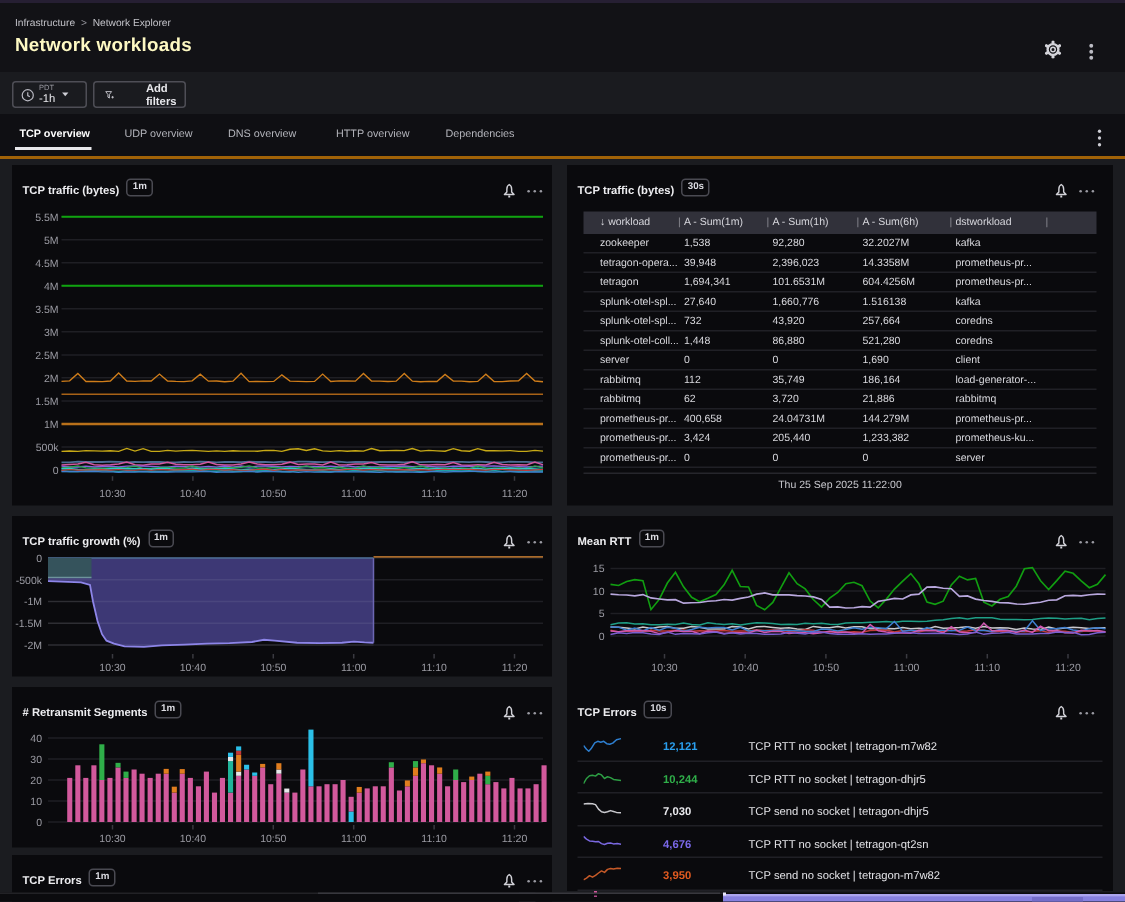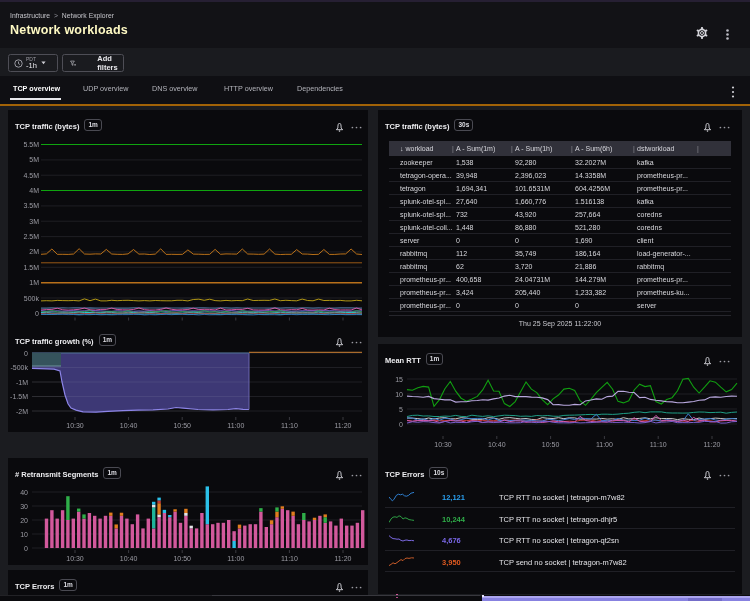--- a/index.html
+++ b/index.html
@@ -294,21 +294,21 @@
         <span class="c1">prometheus-pr...</span>
         <span class="c2">0</span>
         <span class="c3">0</span>
         <span class="c4">0</span>
         <span class="c5">server</span>
       </div>
     </div>
  <div class="tfoot">Thu 25 Sep 2025 11:22:00</div>
 </div>
 
-<div class="panel" style="left:8px; top:325px; width:360px; height:107px;">
+<div class="panel" style="left:8px; top:344px; width:360px; height:107px;">
  <div class="phead">
       <span class="ptitle">TCP traffic growth (%)</span>
       <span class="badge">1m</span>
       <span class="hicons">
         <svg width="9" height="11" viewBox="0 0 9 11">
           <path d="M4.5 1.0 Q2.9 1.9 2.9 4.1 L2.9 6.0 L1.3 7.7 L7.7 7.7 L6.1 6.0 L6.1 4.1 Q6.1 1.9 4.5 1.0 Z" fill="none" stroke="#d2d2d8" stroke-width="0.95" stroke-linejoin="round"></path>
           <path d="M4.5 8.4 L4.5 9.7" stroke="#d2d2d8" stroke-width="1.3"></path>
         </svg>
         <span class="dots">
           <svg width="11" height="3" viewBox="0 0 11 3">
@@ -576,20 +576,29 @@
           <svg width="26" height="13" viewBox="0 0 26 13">
             <path d="M0,10.5 L2,7.0 L4,5.2 L6,4.8 L8,5.4 L10,3.8 L12,4.6 L14,7.0 L16,5.8 L18,6.4 L20,7.6 L22.5,8.0 L25,8.4" fill="none" stroke="#2d9e44" stroke-width="1" stroke-linejoin="round"></path>
           </svg>
         </span>
         <span class="eval" style="color:#2fae49">10,244</span>
         <span class="etxt">TCP RTT no socket | tetragon-dhjr5</span>
       </div>
 <div class="erow">
         <span class="espark">
           <svg width="26" height="13" viewBox="0 0 26 13">
+            <path d="M0,3.0 L3,2.6 L6,2.8 L8,3.4 L10,6.4 L12,8.2 L14,8.6 L16,8.2 L18,7.4 L20,8.0 L22,8.6 L25,8.8" fill="none" stroke="#c9c9ce" stroke-width="1" stroke-linejoin="round"></path>
+          </svg>
+        </span>
+        <span class="eval" style="color:#e8e8ec">7,030</span>
+        <span class="etxt">TCP send no socket | tetragon-dhjr5</span>
+      </div>
+<div class="erow">
+        <span class="espark">
+          <svg width="26" height="13" viewBox="0 0 26 13">
             <path d="M0,2.6 L2,4.4 L4,5.6 L6,5.8 L8,6.2 L10,6.0 L12,7.4 L14,8.0 L16,7.2 L18,7.0 L20,7.6 L22.5,7.4 L25,7.8" fill="none" stroke="#7a68e0" stroke-width="1" stroke-linejoin="round"></path>
           </svg>
         </span>
         <span class="eval" style="color:#7a68e8">4,676</span>
         <span class="etxt">TCP RTT no socket | tetragon-qt2sn</span>
       </div>
 <div class="erow">
         <span class="espark">
           <svg width="26" height="13" viewBox="0 0 26 13">
             <path d="M0,10.6 L2,9.4 L4,7.8 L6,8.8 L8,7.6 L10,6.0 L12,4.6 L14,5.6 L16,3.6 L18,3.0 L20,3.4 L22.5,2.8 L25,3.0" fill="none" stroke="#c65a28" stroke-width="1" stroke-linejoin="round"></path>

